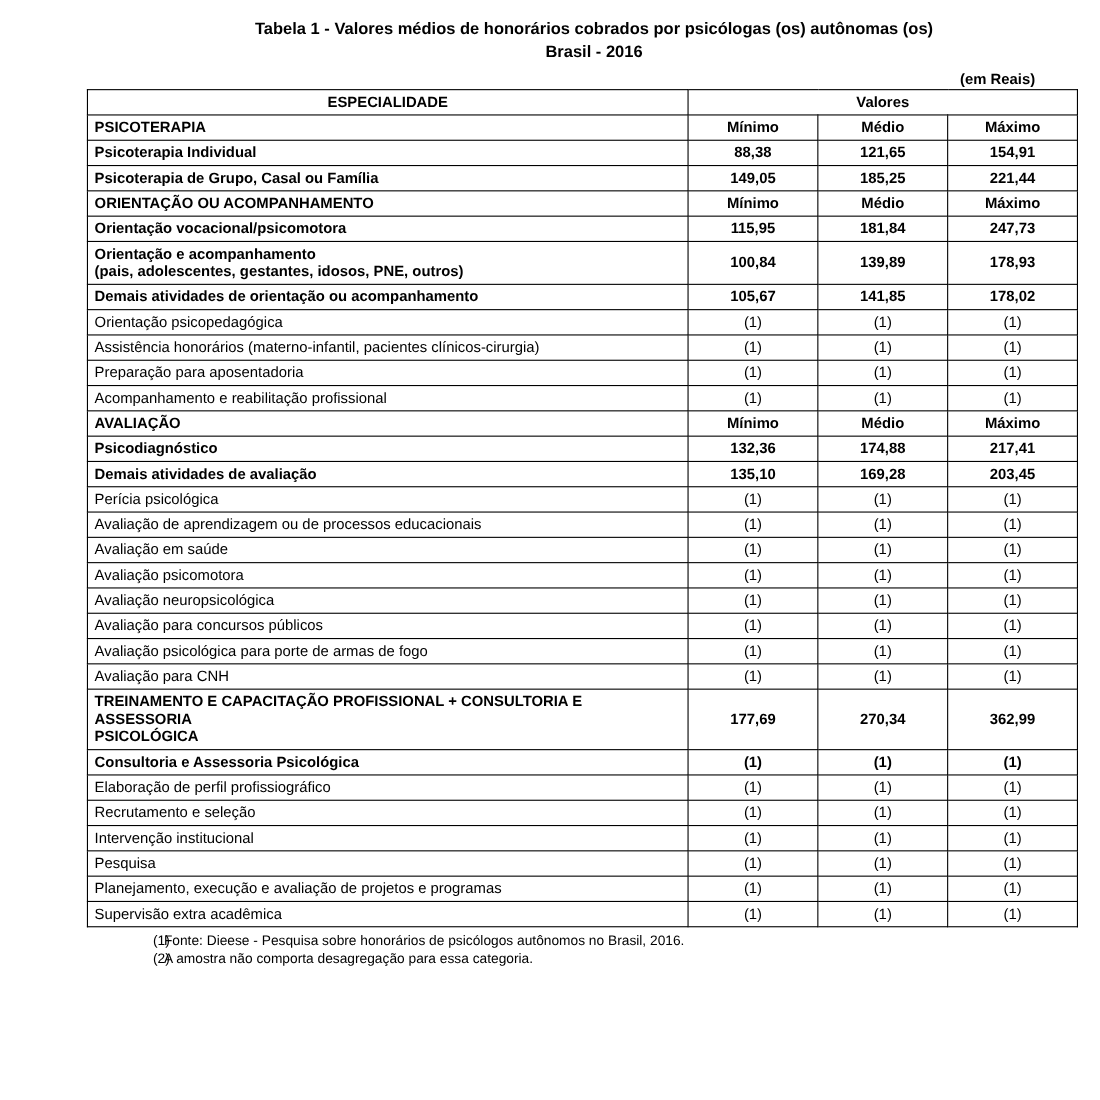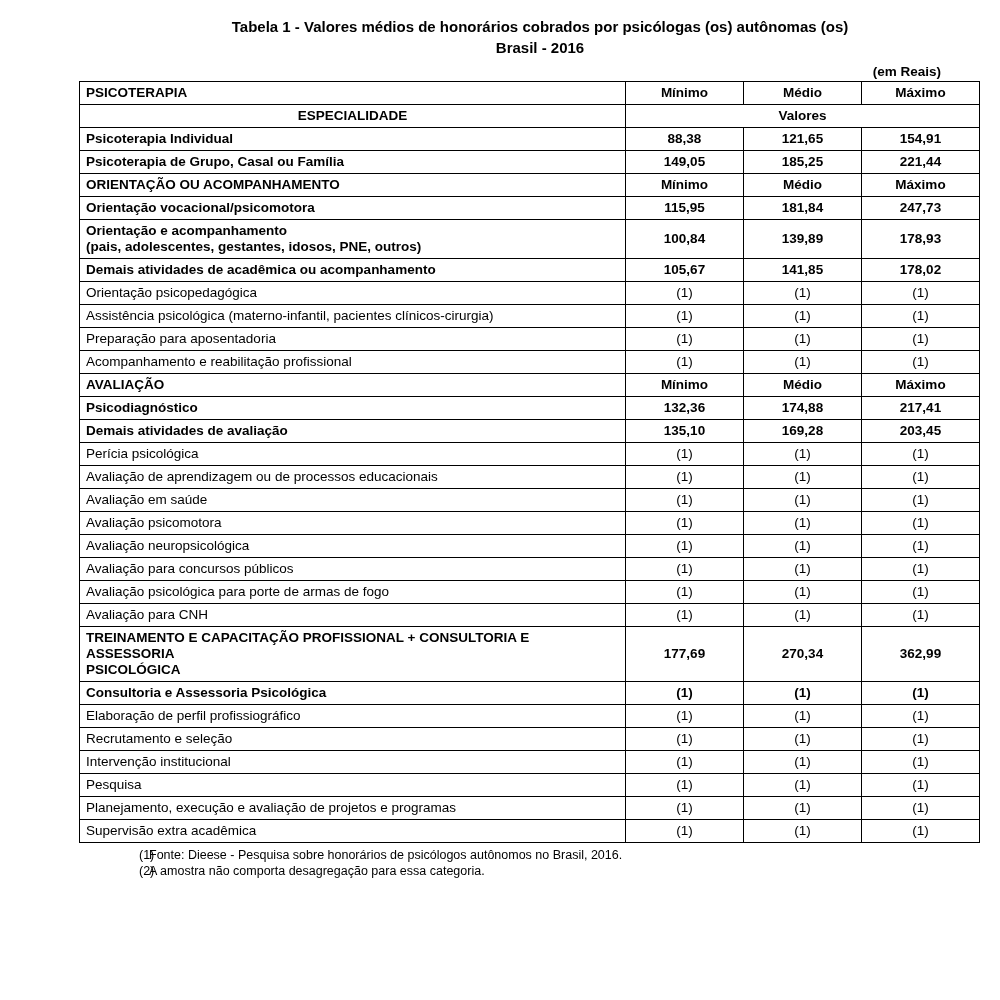--- a/index.html
+++ b/index.html
@@ -93,29 +93,29 @@
 
   <table class="tbl">
     <colgroup>
       <col class="col-spec">
       <col class="col-val">
       <col class="col-val">
       <col class="col-val">
     </colgroup>
     <tbody>
       <tr>
+        <td class="hdr-spec">ESPECIALIDADE</td>
+        <td class="hdr-val" colspan="3">Valores</td>
+      </tr>
+    <tr>
           <td class="label b">PSICOTERAPIA</td>
           <td class="num b">Mínimo</td>
           <td class="num b">Médio</td>
           <td class="num b">Máximo</td>
         </tr>
-    <tr>
-        <td class="hdr-spec">ESPECIALIDADE</td>
-        <td class="hdr-val" colspan="3">Valores</td>
-      </tr>
         <tr>
           <td class="label b">Psicoterapia Individual</td>
           <td class="num b">88,38</td>
           <td class="num b">121,65</td>
           <td class="num b">154,91</td>
         </tr>
         <tr>
           <td class="label b">Psicoterapia de Grupo, Casal ou Família</td>
           <td class="num b">149,05</td>
           <td class="num b">185,25</td>
@@ -133,33 +133,33 @@
           <td class="num b">181,84</td>
           <td class="num b">247,73</td>
         </tr>
         <tr>
           <td class="label b">Orientação e acompanhamento<br>(pais, adolescentes, gestantes, idosos, PNE, outros)</td>
           <td class="num b">100,84</td>
           <td class="num b">139,89</td>
           <td class="num b">178,93</td>
         </tr>
         <tr>
-          <td class="label b">Demais atividades de acadêmica ou acompanhamento</td>
+          <td class="label b">Demais atividades de orientação ou acompanhamento</td>
           <td class="num b">105,67</td>
           <td class="num b">141,85</td>
           <td class="num b">178,02</td>
         </tr>
         <tr>
           <td class="label">Orientação psicopedagógica</td>
           <td class="num">(1)</td>
           <td class="num">(1)</td>
           <td class="num">(1)</td>
         </tr>
         <tr>
-          <td class="label">Assistência psicológica (materno-infantil, pacientes clínicos-cirurgia)</td>
+          <td class="label">Assistência honorários (materno-infantil, pacientes clínicos-cirurgia)</td>
           <td class="num">(1)</td>
           <td class="num">(1)</td>
           <td class="num">(1)</td>
         </tr>
         <tr>
           <td class="label">Preparação para aposentadoria</td>
           <td class="num">(1)</td>
           <td class="num">(1)</td>
           <td class="num">(1)</td>
         </tr>

